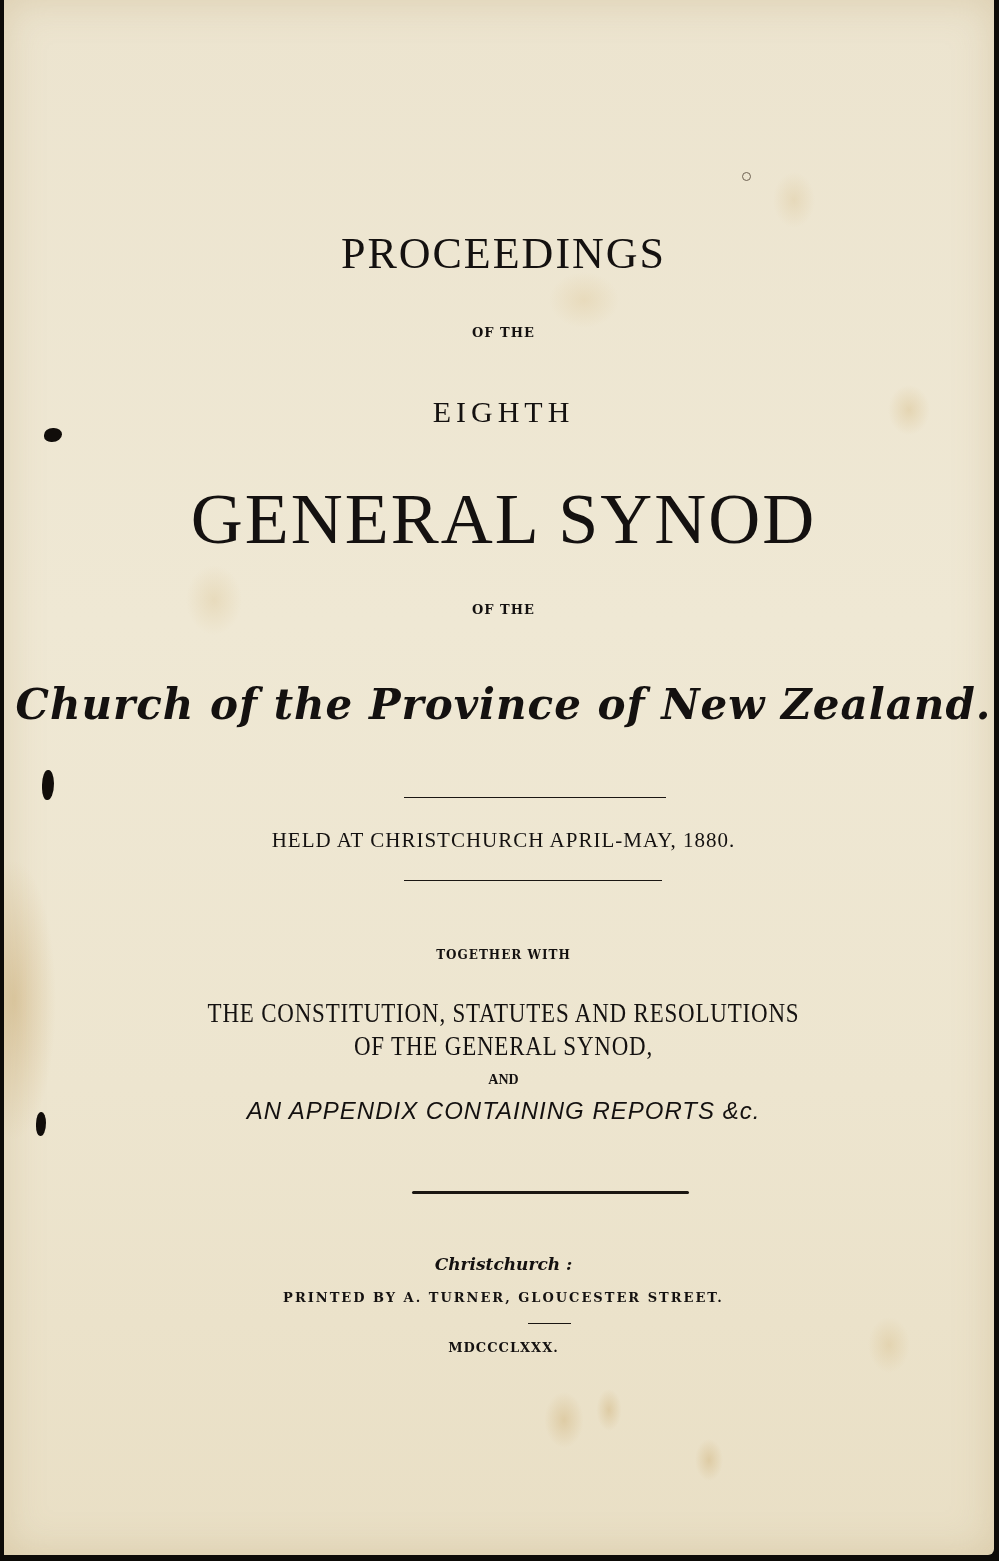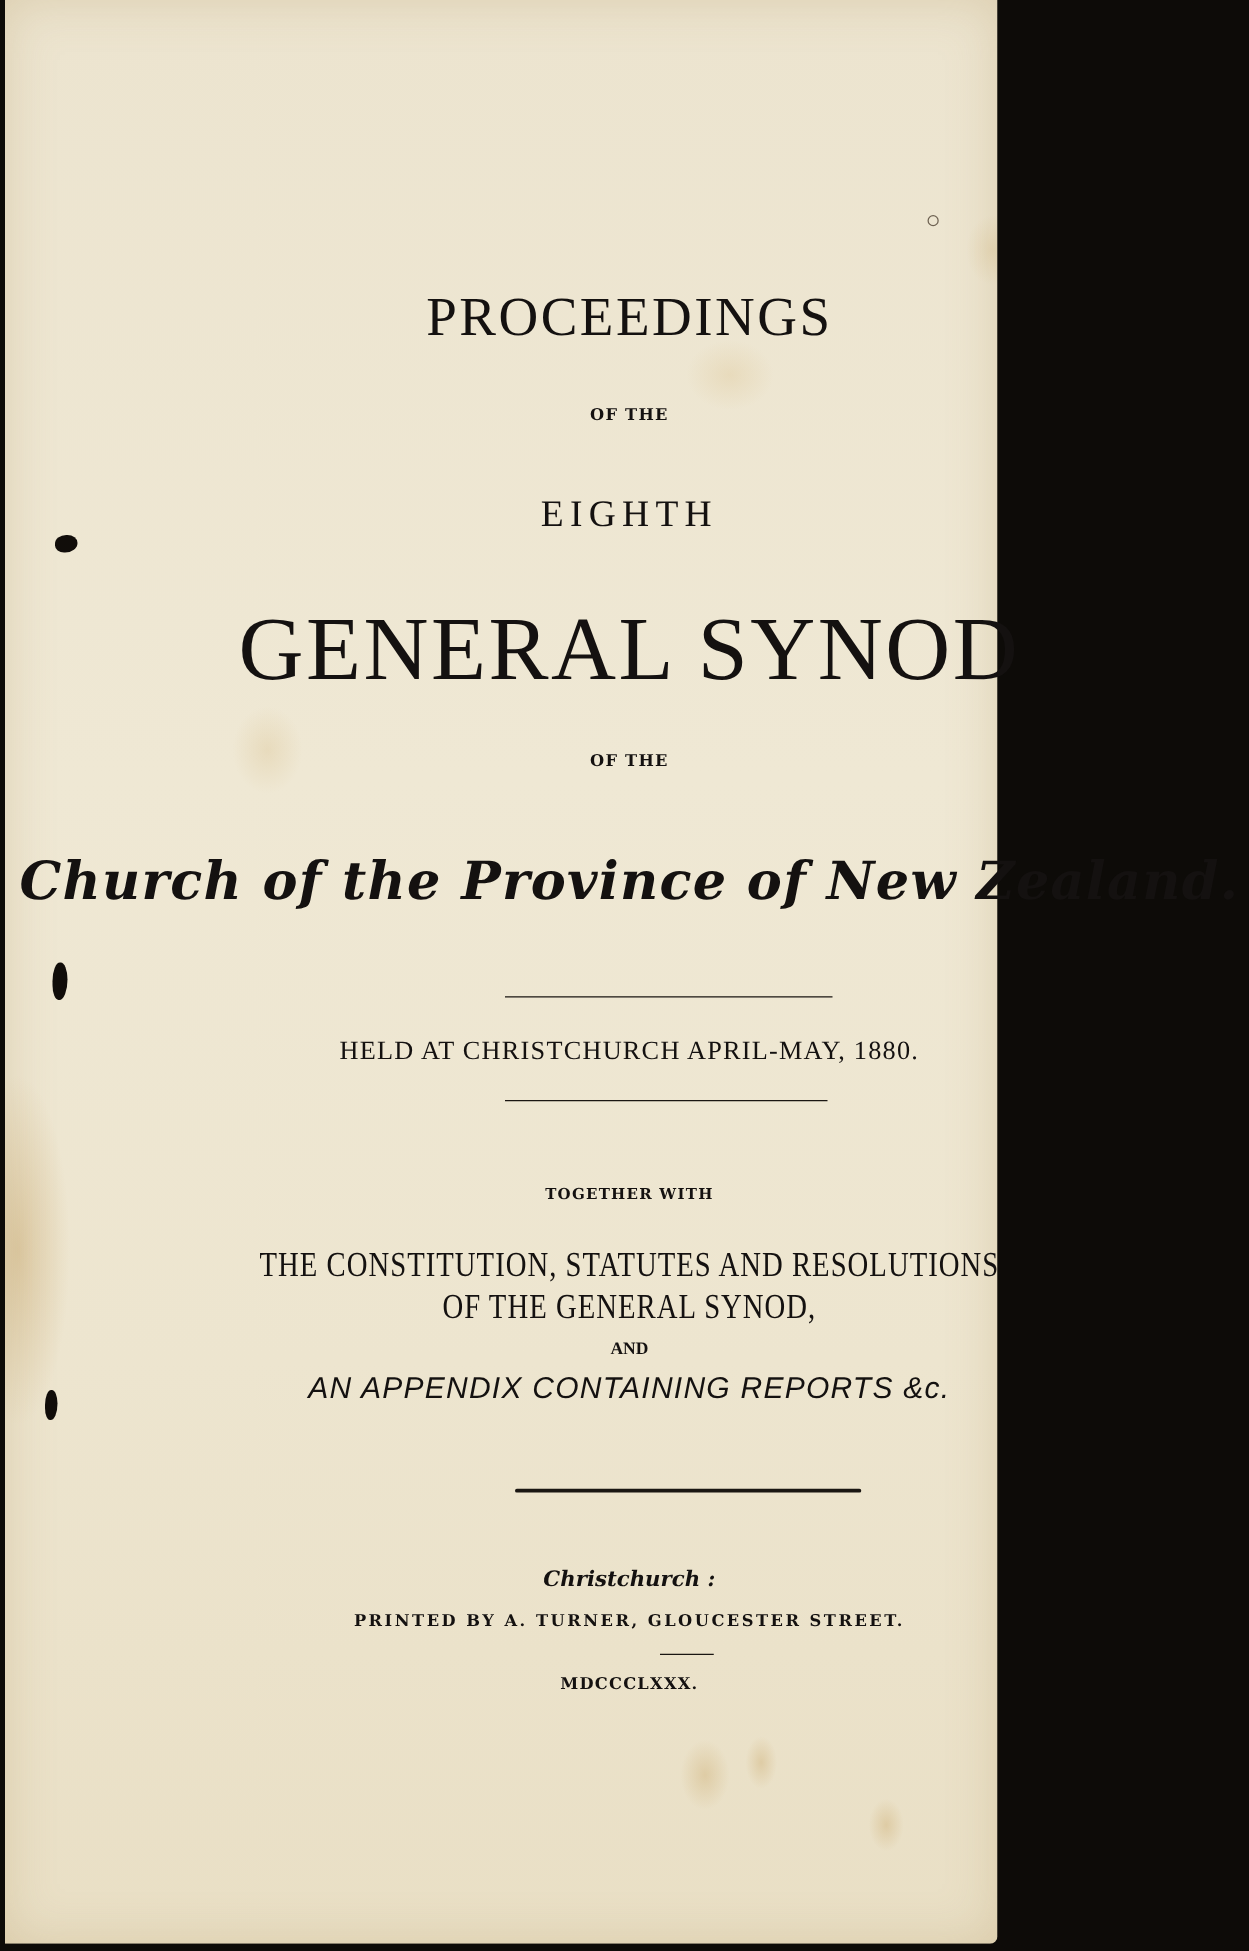--- a/index.html
+++ b/index.html
@@ -4,21 +4,21 @@
   <style>
     html, body { margin: 0; padding: 0; }
     body {
       width: 999px; height: 1561px;
       background: #0d0b08;
       position: relative;
       overflow: hidden;
     }
     .page {
       position: absolute;
-      left: 4px; top: 0; width: 794px; height: 1555px;
+      left: 4px; top: 0; width: 990px; height: 1555px;
       background:
         radial-gradient(ellipse 30px 36px at 905px 410px, rgba(210,180,120,0.35), transparent 70%),
         radial-gradient(ellipse 40px 50px at 210px 600px, rgba(210,180,120,0.25), transparent 70%),
         radial-gradient(ellipse 30px 40px at 790px 200px, rgba(210,180,120,0.25), transparent 70%),
         radial-gradient(ellipse 28px 40px at 560px 1420px, rgba(200,165,100,0.35), transparent 70%),
         radial-gradient(ellipse 18px 30px at 605px 1410px, rgba(200,165,100,0.35), transparent 70%),
         radial-gradient(ellipse 20px 30px at 705px 1460px, rgba(200,165,100,0.35), transparent 70%),
         radial-gradient(ellipse 30px 40px at 885px 1345px, rgba(210,180,120,0.3), transparent 70%),
         radial-gradient(ellipse 60px 200px at 10px 1000px, rgba(190,150,80,0.35), transparent 70%),
         radial-gradient(ellipse 50px 40px at 580px 300px, rgba(215,185,125,0.25), transparent 70%),

